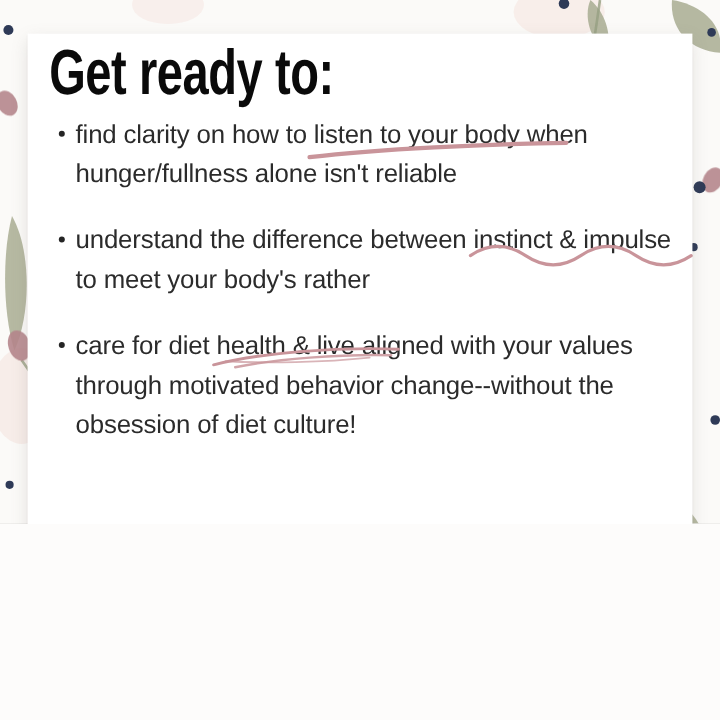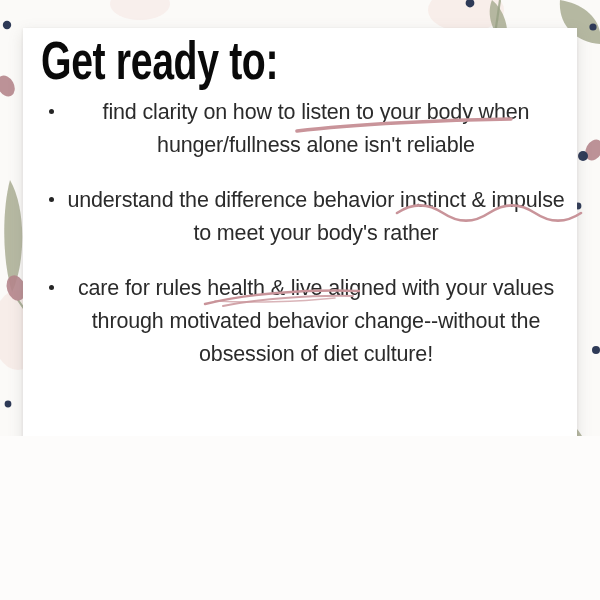--- a/index.html
+++ b/index.html
@@ -73,21 +73,20 @@
     left: 16px;
     top: 68px;
     width: 530px;
   }
 
   .bullet-row {
     position: relative;
     display: flex;
     align-items: flex-start;
     margin-bottom: 22px;
-    text-align: center;
   }
 
   .bullet-dot {
     flex: 0 0 auto;
     width: 24px;
     padding-top: 13px;
     color: #1b1b1b;
     font-size: 16px;
     line-height: 0;
     text-align: center;
@@ -194,30 +193,30 @@
         <div class="bullet-row">
           <div class="bullet-dot"></div>
           <div class="bullet-text"><span>find clarity on how to </span><span class="mark"><span>listen to your body</span><svg width="224" height="16" viewBox="0 0 224 16">
                   <path d="M2 13 C 60 6, 150 2, 216 1" stroke="#c9949a" stroke-width="3.6" fill="none" stroke-linecap="round"></path>
                  </svg></span><span> when hunger/fullness alone isn't reliable</span>
           </div>
         </div>
 
         <div class="bullet-row">
           <div class="bullet-dot"></div>
-          <div class="bullet-text"><span>understand the difference behavior </span><span class="mark"><span>instinct &amp; impulse</span><svg width="196" height="18" viewBox="0 0 196 18">
+          <div class="bullet-text"><span>understand the difference between </span><span class="mark"><span>instinct &amp; impulse</span><svg width="196" height="18" viewBox="0 0 196 18">
                   <path d="M3 9 C 18 -1, 34 -1, 49 9 C 64 19, 80 19, 95 9 C 110 -1, 126 -1, 141 9 C 156 19, 172 19, 187 9" stroke="#c9949a" stroke-width="2.6" fill="none" stroke-linecap="round"></path>
                  </svg></span><span> to meet your body's rather</span>
           </div>
         </div>
 
 
         <div class="bullet-row">
           <div class="bullet-dot"></div>
-          <div class="bullet-text"><span>care for rules </span><span class="mark"><span>health &amp;</span><svg width="170" height="20" viewBox="0 0 170 20">
+          <div class="bullet-text"><span>care for diet </span><span class="mark"><span>health &amp;</span><svg width="170" height="20" viewBox="0 0 170 20">
                   <path d="M4 14 C 44 4, 104 -1, 158 1" stroke="#c9949a" stroke-width="2.4" fill="none" stroke-linecap="round"></path>
                     <path d="M22 16 C 56 9, 110 5, 152 6" stroke="#c9949a" stroke-width="2.0" fill="none" stroke-linecap="round" opacity="0.85"></path>
                     <path d="M14 11 C 48 13, 96 12, 134 8" stroke="#c9949a" stroke-width="1.6" fill="none" stroke-linecap="round" opacity="0.7"></path>
                  </svg></span><span> live aligned with your values through motivated behavior change--without the obsession of diet culture!</span>
           </div>
         </div>
 
       </div>
     </div>
   </div>

